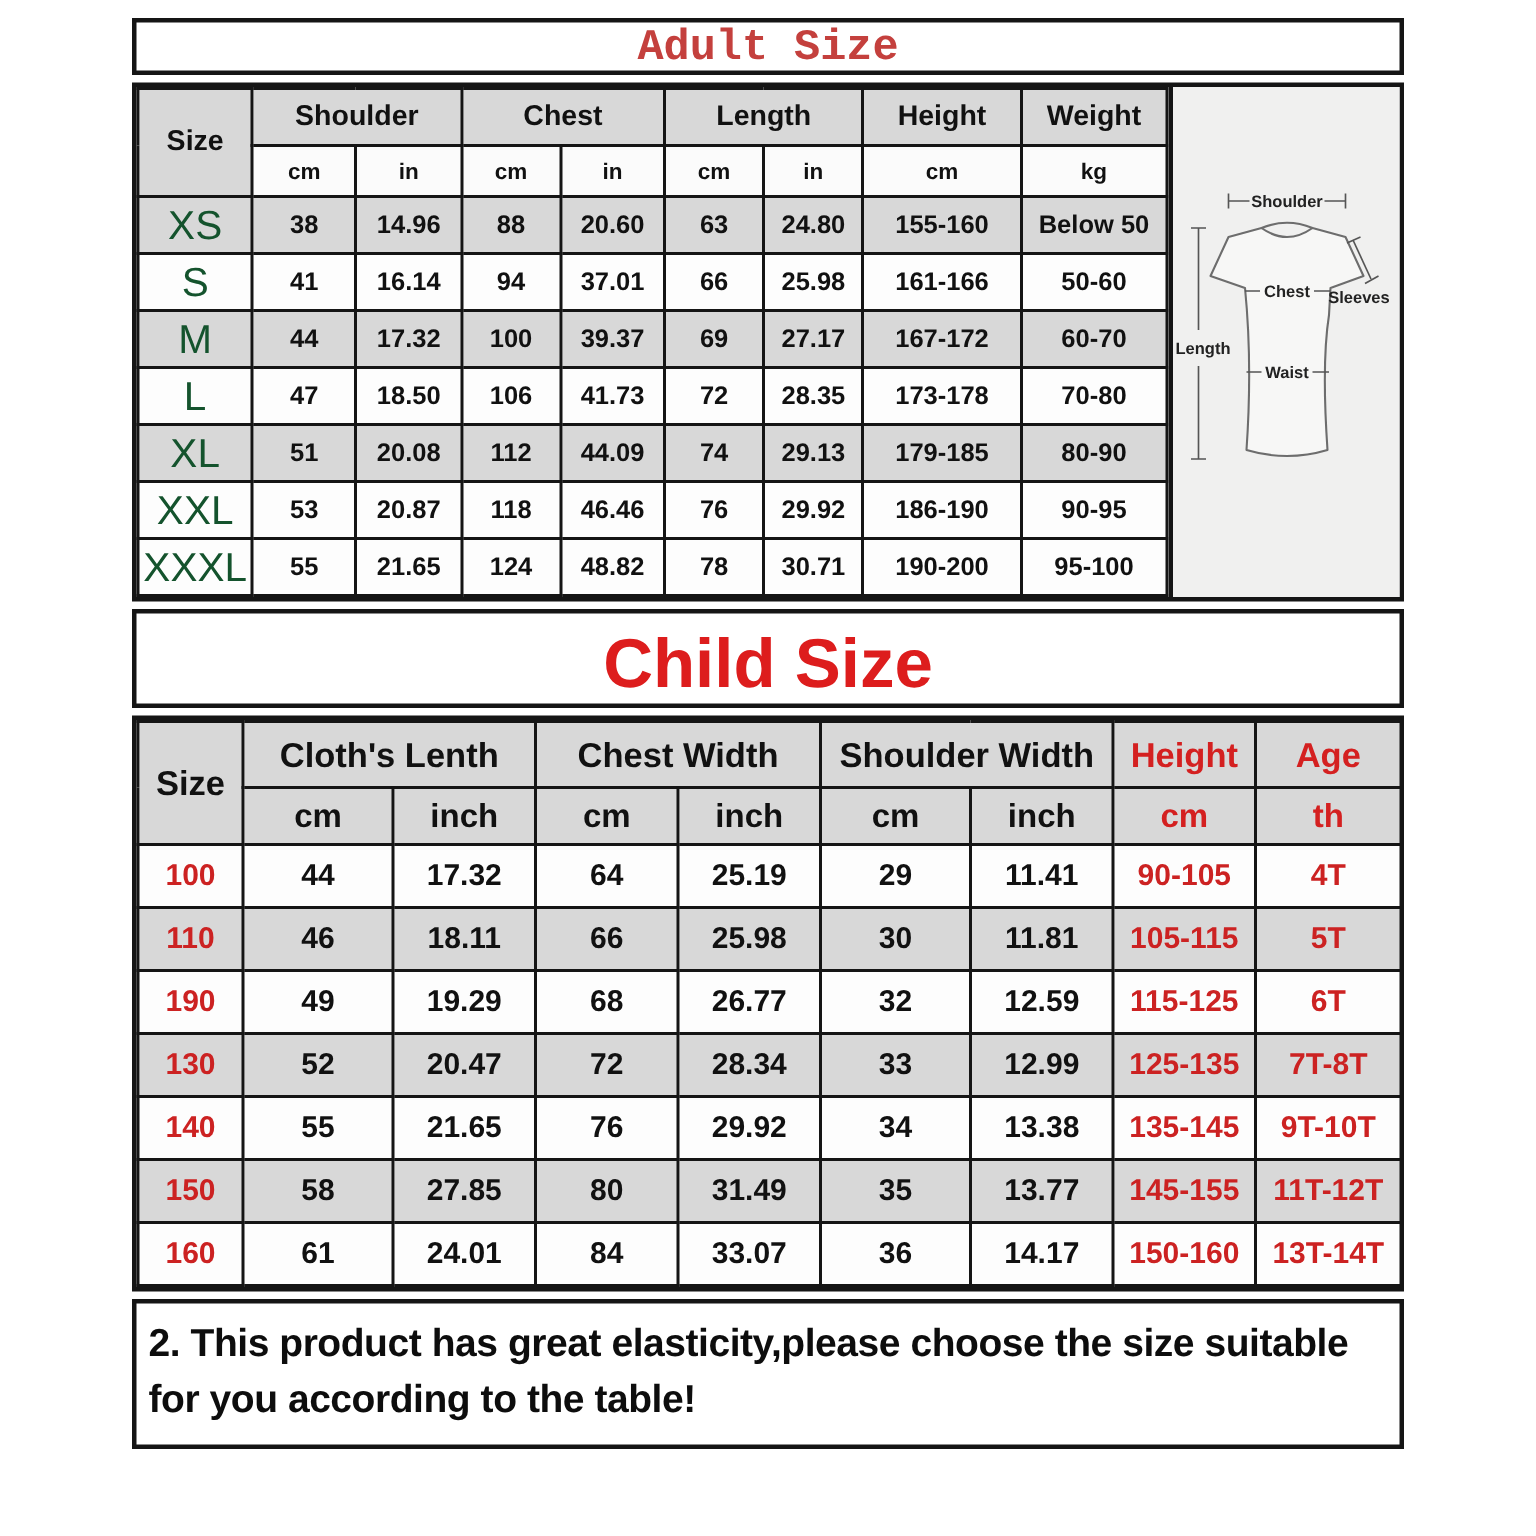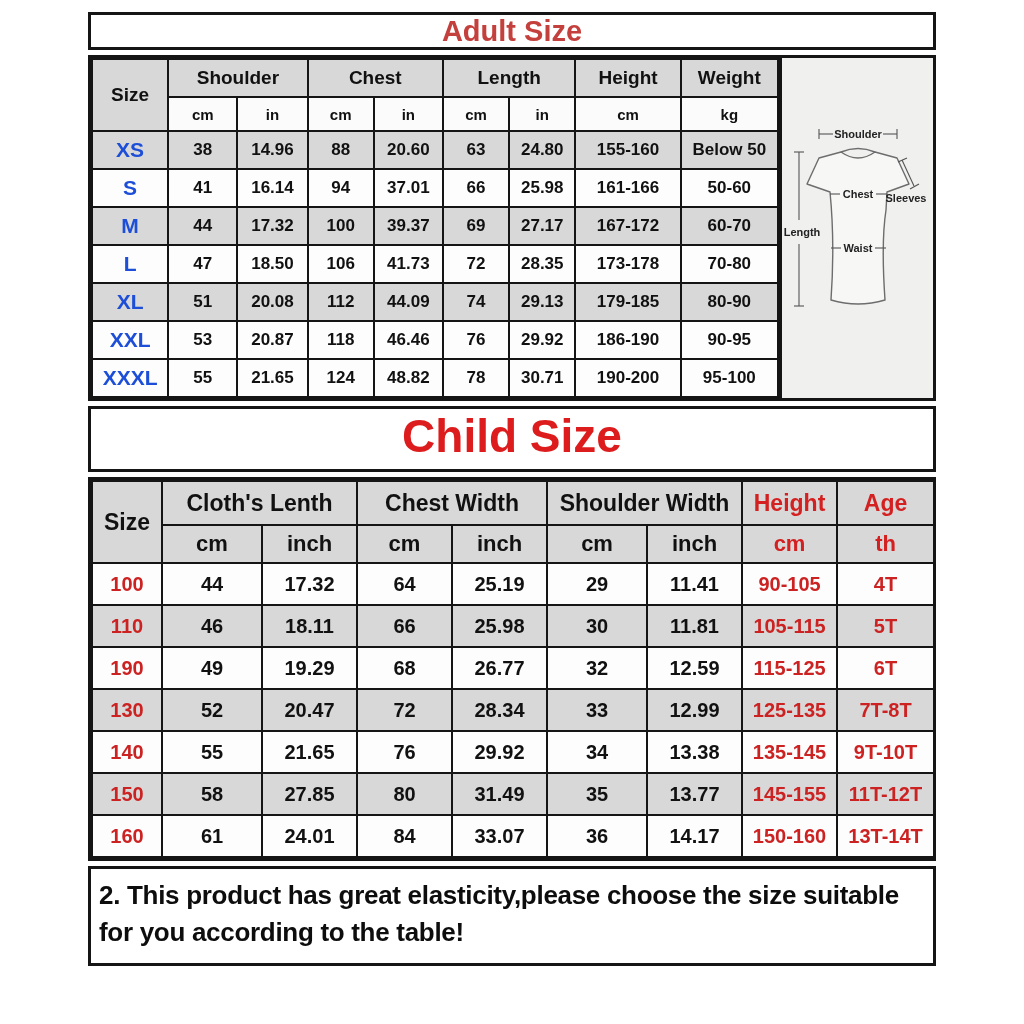--- a/index.html
+++ b/index.html
@@ -1,43 +1,43 @@
 <!DOCTYPE html>
 <html><head>
 <meta charset="utf-8">
 <style>
   html,body { margin:0; padding:0; background:#ffffff; }
   body { width:1024px; height:1024px; font-family:"Liberation Sans",sans-serif; }
   .sheet { width:848px; margin:12px 0 0 88px; }
   .box { border:3px solid #151515; background:#ffffff; margin-bottom:5px; box-sizing:border-box; }
 
   
-  .title-box { height:38px; display:flex; align-items:center; justify-content:center; }
+  .title-box { height:38px; display:flex; align-items:center; justify-content:center;font-family:Liberation Mono, monospace; }
   .adult-title { color:#c4403d; font-size:29px; font-weight:bold; }
   .adult-flex { display:flex; }
   table { border-collapse:collapse; table-layout:fixed; }
   th,td { border:2px solid #151515; text-align:center; vertical-align:middle; padding:0; overflow:hidden; }
   .adult-table { width:688px; }
   .adult-table thead tr.group-row th { background:#d8d8d8; font-size:19px; height:36px; color:#111; }
   .adult-table thead th.size-head { background:#d8d8d8; font-size:20px; }
   .adult-table thead tr.unit-row th { background:#fbfbfb; font-size:15px; height:32px; color:#111; }
   .adult-table tbody td { font-weight:bold; font-size:17px; height:36px; color:#111; background:#fdfdfd; }
   .adult-table tbody tr:nth-child(odd) td { background:#d8d8d8; }
   .adult-table tbody tr:last-child td { background:#fdfdfd; }
-  .adult-table tbody td.size-cell { font-weight:700; font-size:21px; color:#1d4ed8; }
+  .adult-table tbody td.size-cell { font-weight:400; font-size:27px; color:#14532d; }
   .diagram-panel { flex:1; background:#f0f0ef; border-left:3px solid #151515;
                    display:flex; align-items:center; justify-content:center; }
   .diagram-panel svg text { font-family:"Liberation Sans",sans-serif; font-size:11px; font-weight:bold; fill:#222; }
 
   
   .warm-box { padding:8px 5px; }
   .warm-text { color:#c32424; font-weight:bold; font-size:19px; letter-spacing:-0.4px; white-space:nowrap; }
 
   
-  .child-title-box { height:66px; display:flex; align-items:flex-start; justify-content:center; }
+  .child-title-box { height:66px; display:flex; align-items:flex-end; justify-content:center; }
   .child-title { color:#dd1d1d; font-size:46px; font-weight:bold; }
   .child-table { width:100%; }
   .child-table thead th { background:#d8d8d8; font-size:23px; height:42px; color:#111; }
   .child-table thead tr.unit-row th { font-size:22px; height:36px; }
   .child-table thead th.red-h { color:#d42020; }
   .child-table tbody td { font-weight:bold; font-size:20px; height:40px; color:#111; background:#fdfdfd; }
   .child-table tbody tr:nth-child(even) td { background:#d8d8d8; }
   .child-table tbody td:first-child,
   .child-table tbody td:nth-child(8),
   .child-table tbody td:nth-child(9) { color:#cc2222; }

